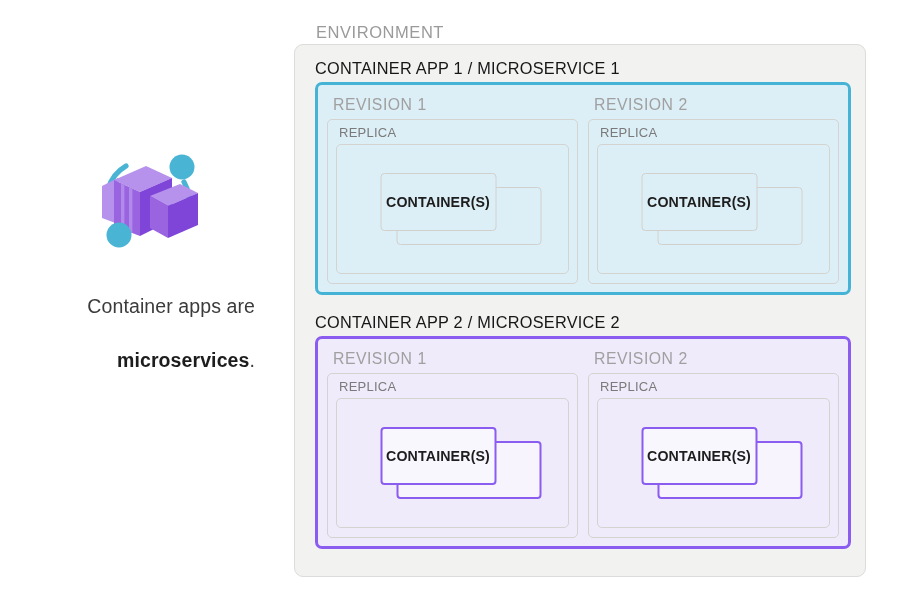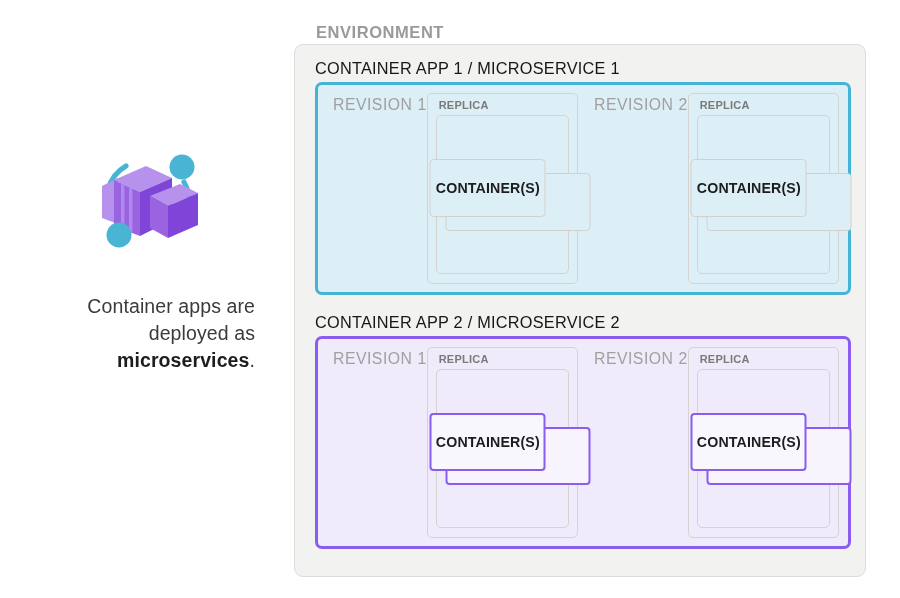--- a/index.html
+++ b/index.html
@@ -41,21 +41,21 @@
   #caption .bold { font-weight: 700; color: #1d1d1d; text-align: center; }
 
   
   #environment-label {
     position: absolute;
     left: 316px;
     top: 23px;
     font-size: 16.5px;
     letter-spacing: .55px;
     color: #9a9a9a;
-    font-weight: 700;
+    font-weight: 400;
     text-align: right;
   }
   #environment-panel {
     position: absolute;
     left: 294px;
     top: 44px;
     width: 572px;
     height: 533px;
     box-sizing: border-box;
     background: #f2f2f1;
@@ -81,46 +81,46 @@
     padding: 8px 9px;
     gap: 10px;
   }
   .app-panel.blue   { background: #ddeff6; border: 3.4px solid #45b3d5; }
   .app-panel.purple { background: #f0ebfb; border: 3.4px solid #8b5cf0; }
 
   
   .revision {
     flex: 1 1 0;
     display: flex;
-    flex-direction: row;
+    flex-direction: column;
     min-width: 0;
   }
   .revision-label {
     font-size: 15.8px;
     color: #a0a0a0;
     letter-spacing: .5px;
     padding: 3px 0 5px 6px;
     font-weight: 400;
   }
   .replica-box {
     flex: 1 1 auto;
     box-sizing: border-box;
     border: 1.7px solid #d5d3d0;
     border-radius: 5px;
     padding: 4px 8px 9px 8px;
     display: flex;
     flex-direction: column;
     min-height: 0;
   }
   .replica-label {
-    font-size: 11px;
+    font-size: 13px;
     color: #7a7a7a;
     letter-spacing: .25px;
     padding: 1px 0 4px 3px;
-    font-weight: 700;
+    font-weight: 400;
   }
   .replica-inner {
     flex: 1 1 auto;
     box-sizing: border-box;
     border: 1.7px solid #d5d3d0;
     border-radius: 5px;
     position: relative;
     min-height: 0;
   }
 
@@ -193,21 +193,21 @@
 
       <path d="M 80 66 L 110 53 L 110 85 L 80 98 Z" fill="#7f45d8"></path>
 
       <circle cx="94" cy="27" r="12.5" fill="#4ab4d4"></circle>
       <circle cx="31" cy="95" r="12.5" fill="#4ab4d4"></circle>
     </svg>
   </div>
 
   <div id="caption">
     <span>Container apps are</span><br>
-    <span>deployed as</span><br>
+    <br>
     <span class="bold">microservices</span><span>.</span>
   </div>
 </div>
 
 <div id="environment-label">ENVIRONMENT</div>
 
 <div id="environment-panel">
 
   <div class="app-block" style="top:14px;">
     <div class="app-title">CONTAINER APP 1 / MICROSERVICE 1</div>

